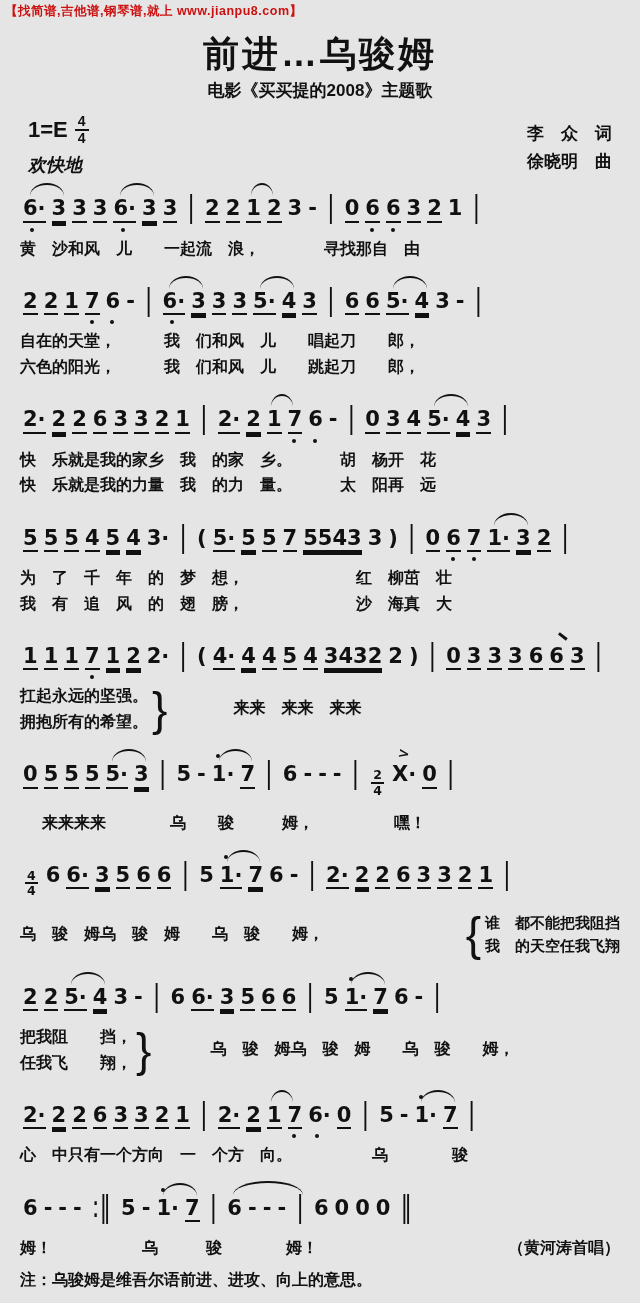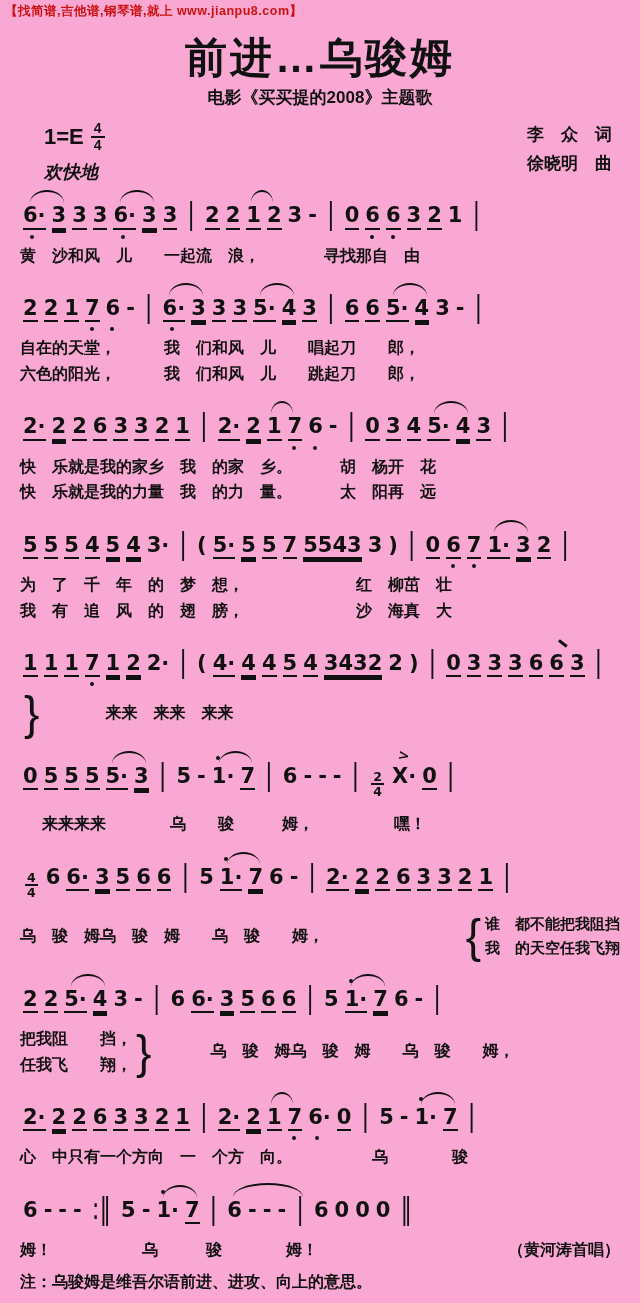--- a/index.html
+++ b/index.html
@@ -1,23 +1,23 @@
 <!DOCTYPE html>
 <html><head>
 <meta charset="utf-8">
 <style>
   html,body{margin:0;padding:0;background:#fff;}
   .page{position:relative;width:640px;height:1303px;box-sizing:border-box;
-        padding:4px 20px 0 20px;overflow:hidden;background:#f9a8d4;color:#111;
+        padding:4px 20px 0 20px;overflow:hidden;background:#e5e5e5;color:#111;
         font-family:"Liberation Sans","DejaVu Sans",sans-serif;}
   .watermark{position:absolute;top:3px;left:5px;color:#cc1111;font-size:12.5px;
              font-weight:700;letter-spacing:.5px;}
-  .title{text-align:center;font-size:42px;font-weight:800;margin-top:26px;letter-spacing:3px;}
+  .title{text-align:center;font-size:36px;font-weight:800;margin-top:26px;letter-spacing:3px;}
   .subtitle{text-align:center;font-size:17px;font-weight:700;margin-top:0;}
-  .meta-row{display:flex;justify-content:space-between;align-items:flex-start;margin-top:12px;padding:0 8px;margin-left:16px;}
+  .meta-row{display:flex;justify-content:space-between;align-items:flex-end;margin-top:12px;padding:0 8px;}
   .key-line{display:flex;align-items:center;font-weight:800;font-size:22px;gap:7px;}
   .ts-stack{display:inline-flex;flex-direction:column;align-items:center;font-size:14px;line-height:1.05;font-weight:800;}
   .ts-stack .tsn{border-bottom:2px solid #111;padding:0 3px;}
   .ts-stack .tsd{padding:0 3px;}
   .tempo{font-size:18px;font-weight:800;margin-top:8px;font-style:italic;}
   .credits{text-align:right;font-size:17px;font-weight:700;line-height:1.7;}
 
   .system{margin-bottom:9px;}
   .notes-line{padding:17px 0 13px 0;white-space:nowrap;}
   .tok{position:relative;display:inline-block;margin:0 3px;font-weight:800;
@@ -91,20 +91,24 @@
 
   <div class="system">
     <div class="notes-line"><span class="tok u1">5</span><span class="tok u1">5</span><span class="tok u1">5</span><span class="tok u1">4</span><span class="tok u2">5</span><span class="tok u2">4</span><span class="tok u0">3·</span><span class="tok u0 bar">|</span><span class="tok u0">(</span><span class="tok u1">5·</span><span class="tok u2">5</span><span class="tok u1">5</span><span class="tok u1">7</span><span class="tok u2">5543</span><span class="tok u0">3</span><span class="tok u0">)</span><span class="tok u0 bar">|</span><span class="tok u1">0</span><span class="tok u1 lo">6</span><span class="tok u1 lo">7</span><span class="tok u1 arc">1·</span><span class="tok u2">3</span><span class="tok u1">2</span><span class="tok u0 bar">|</span></div>
     <div class="lyric-line">为　了　千　年　的　梦　想，　　　　　　　红　柳茁　壮</div>
     <div class="lyric-line">我　有　追　风　的　翅　膀，　　　　　　　沙　海真　大</div>
   </div>
 
   <div class="system">
     <div class="notes-line"><span class="tok u1">1</span><span class="tok u1">1</span><span class="tok u1">1</span><span class="tok u1 lo">7</span><span class="tok u2">1</span><span class="tok u2">2</span><span class="tok u0">2·</span><span class="tok u0 bar">|</span><span class="tok u0">(</span><span class="tok u1">4·</span><span class="tok u2">4</span><span class="tok u1">4</span><span class="tok u1">5</span><span class="tok u1">4</span><span class="tok u2">3432</span><span class="tok u0">2</span><span class="tok u0">)</span><span class="tok u0 bar">|</span><span class="tok u1">0</span><span class="tok u1">3</span><span class="tok u1">3</span><span class="tok u1">3</span><span class="tok u1">6</span><span class="tok u1 slide">6</span><span class="tok u1">3</span><span class="tok u0 bar">|</span></div>
     <div class="lyr-row">
+      <div class="lyr-col">
+        <div class="lyric-line">扛起永远的坚强。</div>
+        <div class="lyric-line">拥抱所有的希望。</div>
+      </div>
       <div class="brace">}</div>
       <div class="aside-center" style="margin-left:62px;">来来　来来　来来</div>
     </div>
   </div>
 
   <div class="system">
     <div class="notes-line"><span class="tok u1">0</span><span class="tok u1">5</span><span class="tok u1">5</span><span class="tok u1">5</span><span class="tok u1 arc">5·</span><span class="tok u2">3</span><span class="tok u0 bar">|</span><span class="tok u0">5</span><span class="tok u0">-</span><span class="tok u0 arc hi">1·</span><span class="tok u1">7</span><span class="tok u0 bar">|</span><span class="tok u0">6</span><span class="tok u0">-</span><span class="tok u0">-</span><span class="tok u0">-</span><span class="tok u0 bar">|</span><span class="tok u0 ts">
           <span class="tsn">2</span>
           <span class="tsd">4</span>
         </span><span class="tok u0 accent">X·</span><span class="tok u1">0</span><span class="tok u0 bar">|</span></div>

